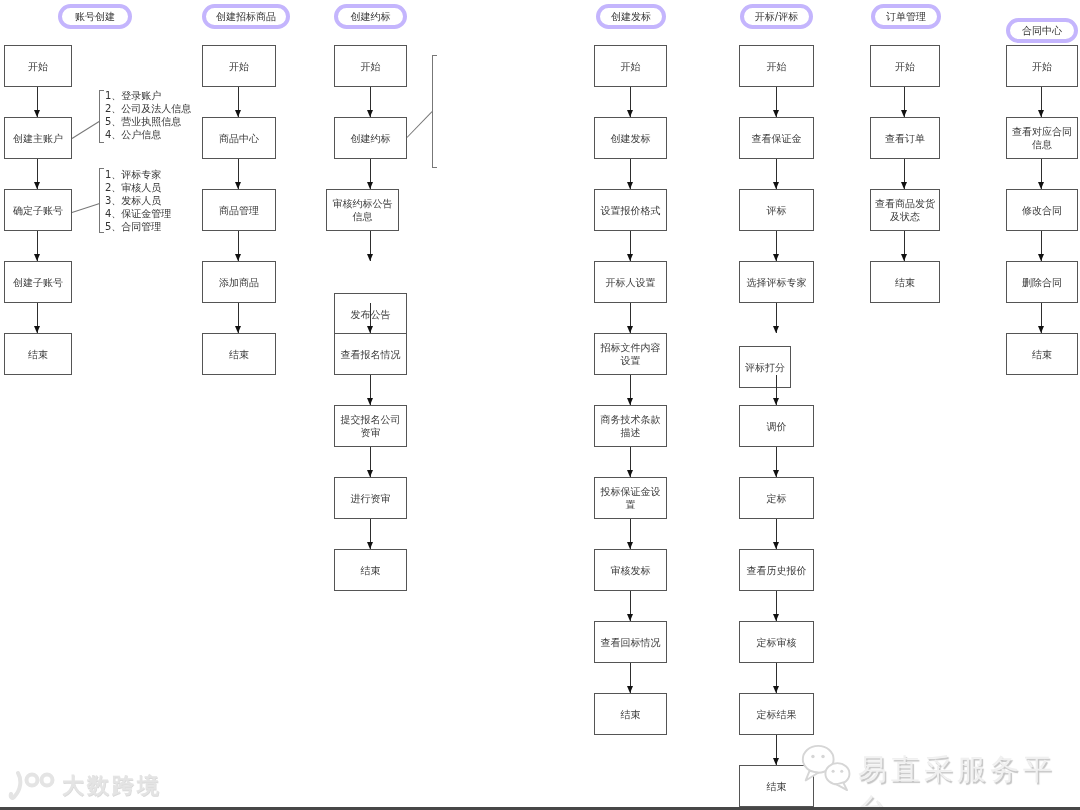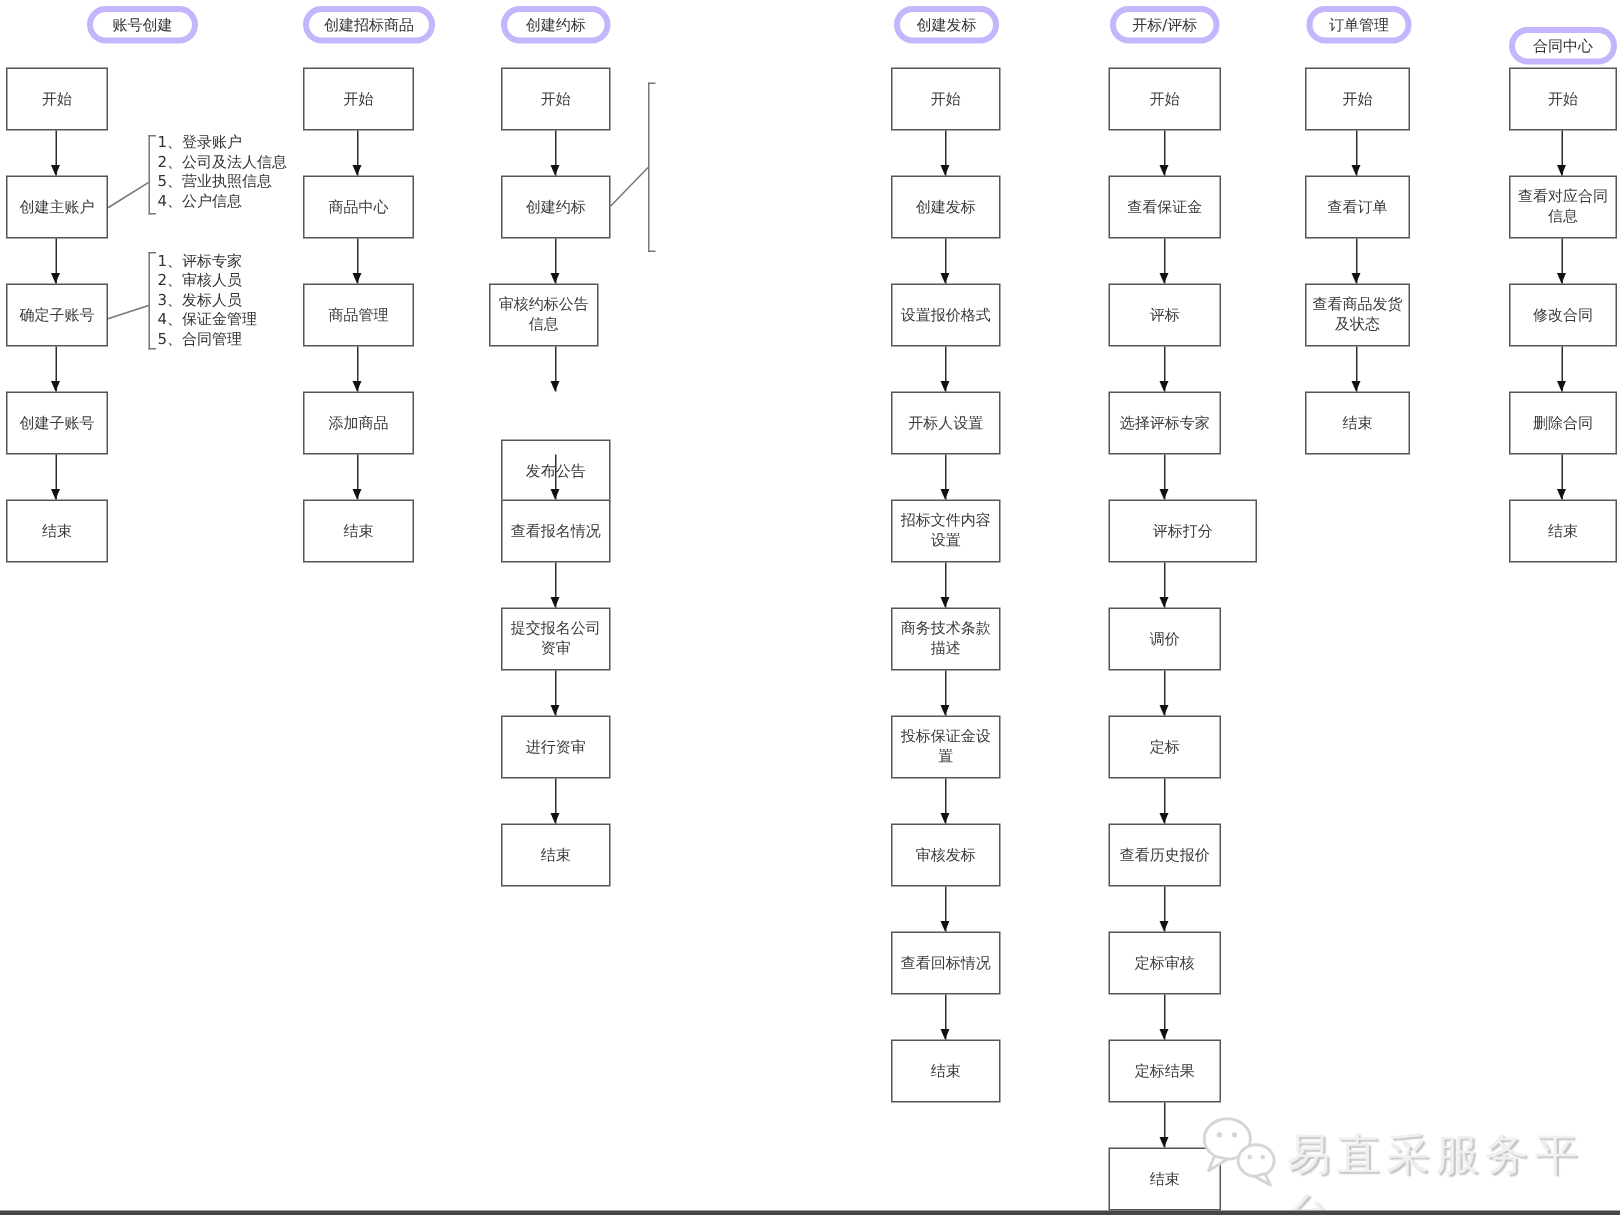--- a/index.html
+++ b/index.html
@@ -113,21 +113,21 @@
   <div class="varrow" style="left:630px;top:375px;height:30px;"></div>
   <div class="varrow" style="left:630px;top:447px;height:30px;"></div>
   <div class="varrow" style="left:630px;top:519px;height:30px;"></div>
   <div class="varrow" style="left:630px;top:591px;height:30px;"></div>
   <div class="varrow" style="left:630px;top:663px;height:30px;"></div>
 
   <div class="node" style="left:739px;top:45px;width:75px;">开始</div>
   <div class="node" style="left:739px;top:117px;width:75px;">查看保证金</div>
   <div class="node" style="left:739px;top:189px;width:75px;">评标</div>
   <div class="node" style="left:739px;top:261px;width:75px;">选择评标专家</div>
-  <div class="node" style="left:739px;top:333px;width:99px;">评标打分</div>
+  <div class="node" style="left:739px;top:346px;width:52px;">评标打分</div>
   <div class="node" style="left:739px;top:405px;width:75px;">调价</div>
   <div class="node" style="left:739px;top:477px;width:75px;">定标</div>
   <div class="node" style="left:739px;top:549px;width:75px;">查看历史报价</div>
   <div class="node" style="left:739px;top:621px;width:75px;">定标审核</div>
   <div class="node" style="left:739px;top:693px;width:75px;">定标结果</div>
   <div class="node" style="left:739px;top:765px;width:75px;">结束</div>
   <div class="varrow" style="left:776px;top:87px;height:30px;"></div>
   <div class="varrow" style="left:776px;top:159px;height:30px;"></div>
   <div class="varrow" style="left:776px;top:231px;height:30px;"></div>
   <div class="varrow" style="left:776px;top:303px;height:30px;"></div>
@@ -149,20 +149,28 @@
   <div class="node" style="left:1006px;top:45px;width:72px;">开始</div>
   <div class="node" style="left:1006px;top:117px;width:72px;">查看对应合同信息</div>
   <div class="node" style="left:1006px;top:189px;width:72px;">修改合同</div>
   <div class="node" style="left:1006px;top:261px;width:72px;">删除合同</div>
   <div class="node" style="left:1006px;top:333px;width:72px;">结束</div>
   <div class="varrow" style="left:1041px;top:87px;height:30px;"></div>
   <div class="varrow" style="left:1041px;top:159px;height:30px;"></div>
   <div class="varrow" style="left:1041px;top:231px;height:30px;"></div>
   <div class="varrow" style="left:1041px;top:303px;height:30px;"></div>
 
+  <div class="wm-left">
+    <svg width="48" height="32" viewBox="0 0 48 32">
+      <path d="M10 3 C14 10 13 20 6 27 C4 29 2 27 3 24" fill="none" stroke="#e4e4e4" stroke-width="4" stroke-linecap="round"></path>
+      <circle cx="24" cy="10" r="5.5" fill="none" stroke="#e4e4e4" stroke-width="4"></circle>
+      <circle cx="39" cy="10" r="5.5" fill="none" stroke="#e4e4e4" stroke-width="4"></circle>
+    </svg>
+    <span class="txt">大数跨境</span>
+  </div>
 
   <div class="wm-right">
     <svg width="56" height="52" viewBox="0 0 56 52">
       <ellipse cx="21" cy="18" rx="16" ry="14" fill="#ffffff" stroke="#d6d6d6" stroke-width="2"></ellipse>
       <path d="M12 30 L8 40 L21 32 Z" fill="#ffffff" stroke="#d6d6d6" stroke-width="2" stroke-linejoin="round"></path>
       <circle cx="15.5" cy="15" r="1.8" fill="#d6d6d6"></circle>
       <circle cx="26" cy="15" r="1.8" fill="#d6d6d6"></circle>
       <ellipse cx="41" cy="33" rx="12.5" ry="11" fill="#ffffff" stroke="#d6d6d6" stroke-width="2"></ellipse>
       <path d="M47 42 L51 50 L40 44 Z" fill="#ffffff" stroke="#d6d6d6" stroke-width="2" stroke-linejoin="round"></path>
       <circle cx="36.5" cy="30.5" r="1.6" fill="#d6d6d6"></circle>

